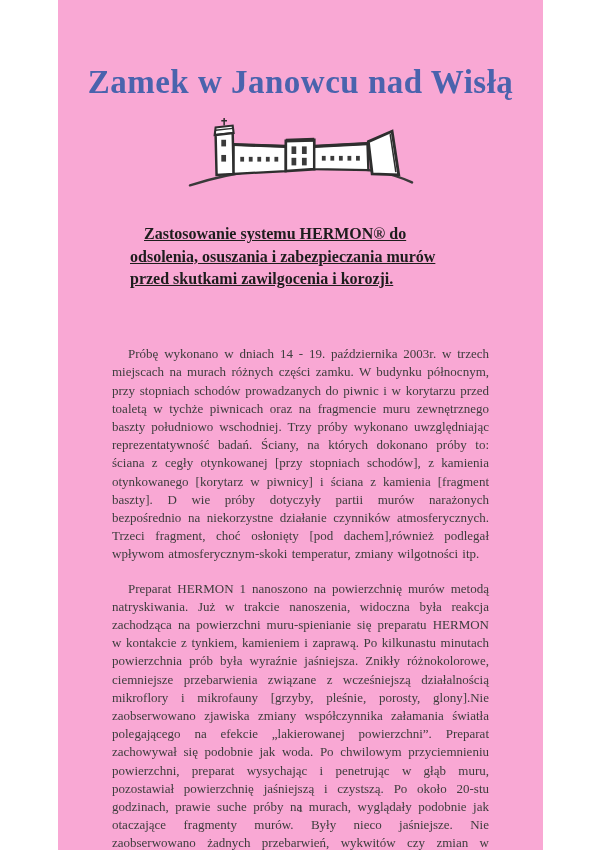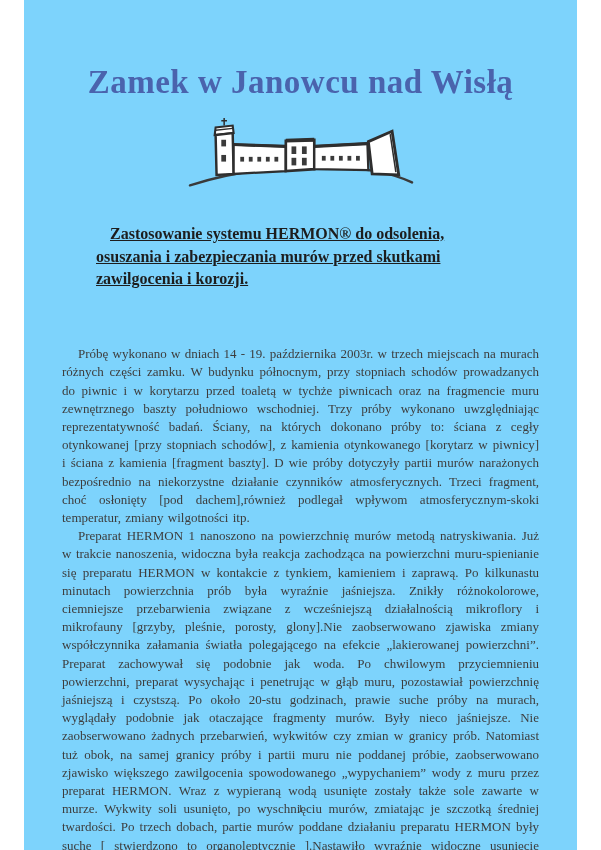--- a/index.html
+++ b/index.html
@@ -2,24 +2,24 @@
 <html lang="pl"><head>
 <meta charset="utf-8">
 <style>
   html, body {
     margin: 0;
     padding: 0;
     background: #ffffff;
   }
   .page {
     position: relative;
-    width: 553px;
+    width: 485px;
     height: 850px;
     margin: 0 auto;
-    background: #7dd3fc;
+    background: #f9a8d4;
     font-family: "Liberation Serif", serif;
     overflow: hidden;
   }
   .doc-title {
     margin: 64px 20px 0 20px;
     text-align: center;
     font-size: 33px;
     font-weight: bold;
     letter-spacing: 0.5px;
     color: #4a63ad;
@@ -37,21 +37,21 @@
     line-height: 1.42;
     text-indent: 14px;
     color: #1d1d1d;
     text-align: left;
   }
   .body-text {
     margin: 54px 38px 0 38px;
     color: #3d3d3d;
   }
   .body-text p {
-    margin: 0;
+    margin: 16px;
     font-size: 13px;
     line-height: 18.2px;
     text-align: justify;
     text-indent: 16px;
     word-spacing: 1px;
   }
   .page-footer {
     position: absolute;
     bottom: 36px;
     left: 0;

